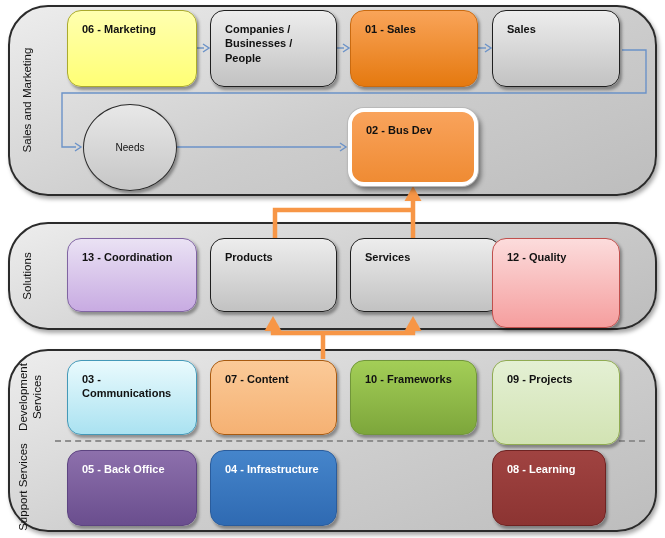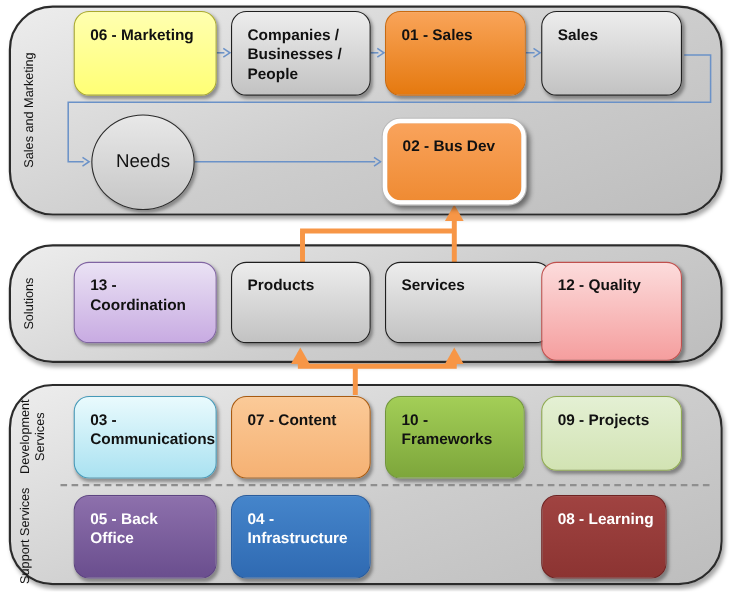--- a/index.html
+++ b/index.html
@@ -30,24 +30,24 @@
   
   .node{
     position:absolute;z-index:4;box-sizing:border-box;
     border:1.5px solid var(--border,#2b2b2b);
     border-radius:14px;
     background:linear-gradient(to bottom,var(--fill-top,#eee),var(--fill-bottom,#bbb));
     box-shadow:2px 2.5px 3px rgba(0,0,0,0.35);
     color:var(--text,#111);
   }
   .node-label{
-    padding:11px 10px 0 14px;font-size:14px;font-weight:bold;line-height:1.3;
+    padding:11px 10px 0 14px;font-size:11px;font-weight:bold;line-height:1.3;
   }
   .node.ellipse{border-radius:50%;display:flex;align-items:center;justify-content:center;}
-  .node.ellipse .node-label{padding:0;font-weight:normal;font-size:17px;}
+  .node.ellipse .node-label{padding:0;font-weight:normal;font-size:10px;}
   .node.white-frame{
     border:4px solid var(--border,#fff);border-radius:16px;
     box-shadow:0 0 0 1px #b9b9b9,3px 4px 5px rgba(0,0,0,0.45);
   }
   .node.thick-black{border:3.5px solid var(--border,#000);border-radius:15px;}
 </style>
 </head>
 <body>
 
 <div id="stage">
@@ -123,21 +123,21 @@
 
   <div class="node" style="left: 67px; top: 360px; width: 130px; height: 75px; --fill-top: #e9fafd; --fill-bottom: #aae2f1; --border: #4499b8; --text: #111111;">
     <div class="node-label">03 - Communications</div>
   </div>
   <div class="node" style="left: 210px; top: 360px; width: 127px; height: 75px; --fill-top: #fbca98; --fill-bottom: #f5b173; --border: #a85a10; --text: #111111;">
     <div class="node-label">07 - Content</div>
   </div>
   <div class="node" style="left: 350px; top: 360px; width: 127px; height: 75px; --fill-top: #a3ce57; --fill-bottom: #7da63b; --border: #71963a; --text: #111111;">
     <div class="node-label">10 - Frameworks</div>
   </div>
-  <div class="node" style="left: 492px; top: 360px; width: 128px; height: 68px; --fill-top: #e4f0d4; --fill-bottom: #d2e3b3; --border: #90ab52; --text: #111111;">
+  <div class="node" style="left: 492px; top: 360px; width: 128px; height: 85px; --fill-top: #e4f0d4; --fill-bottom: #d2e3b3; --border: #90ab52; --text: #111111;">
     <div class="node-label">09 - Projects</div>
   </div>
 
   <div class="node" style="left: 67px; top: 450px; width: 130px; height: 76px; --fill-top: #8d70ac; --fill-bottom: #6a4e8e; --border: #5d4481; --text: #ffffff;">
     <div class="node-label">05 - Back Office</div>
   </div>
   <div class="node" style="left: 210px; top: 450px; width: 127px; height: 76px; --fill-top: #4585cb; --fill-bottom: #2f6ab2; --border: #2a5c9c; --text: #ffffff;">
     <div class="node-label">04 - Infrastructure</div>
   </div>
   <div class="node" style="left: 492px; top: 450px; width: 114px; height: 76px; --fill-top: #a04341; --fill-bottom: #8c3432; --border: #6e2322; --text: #ffffff;">

